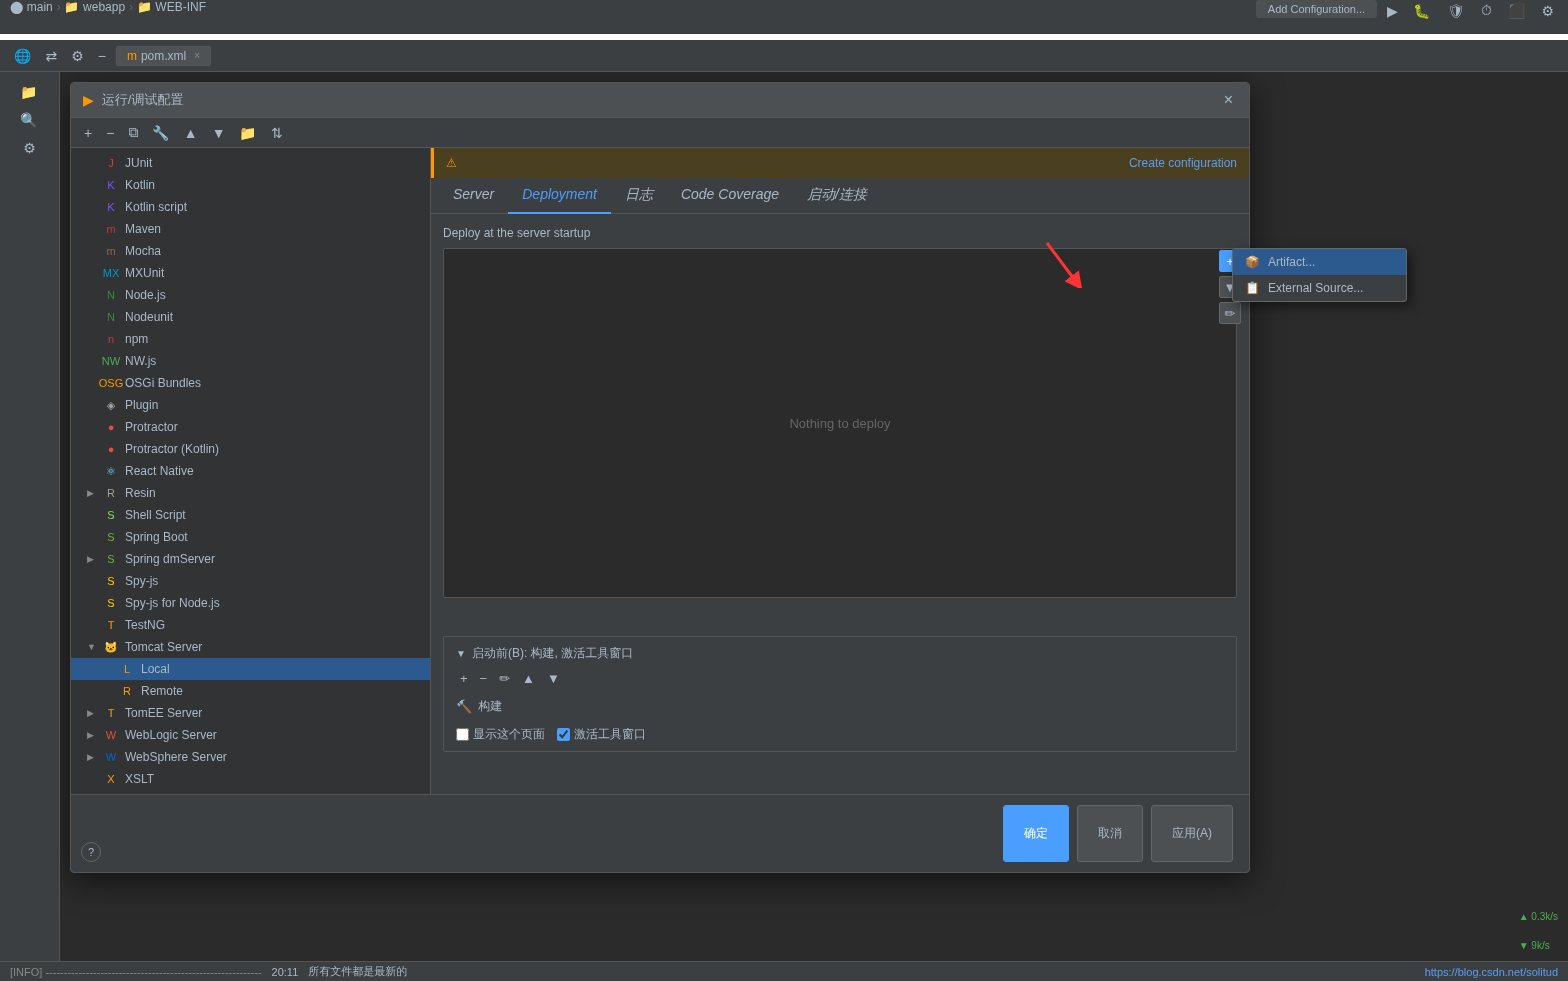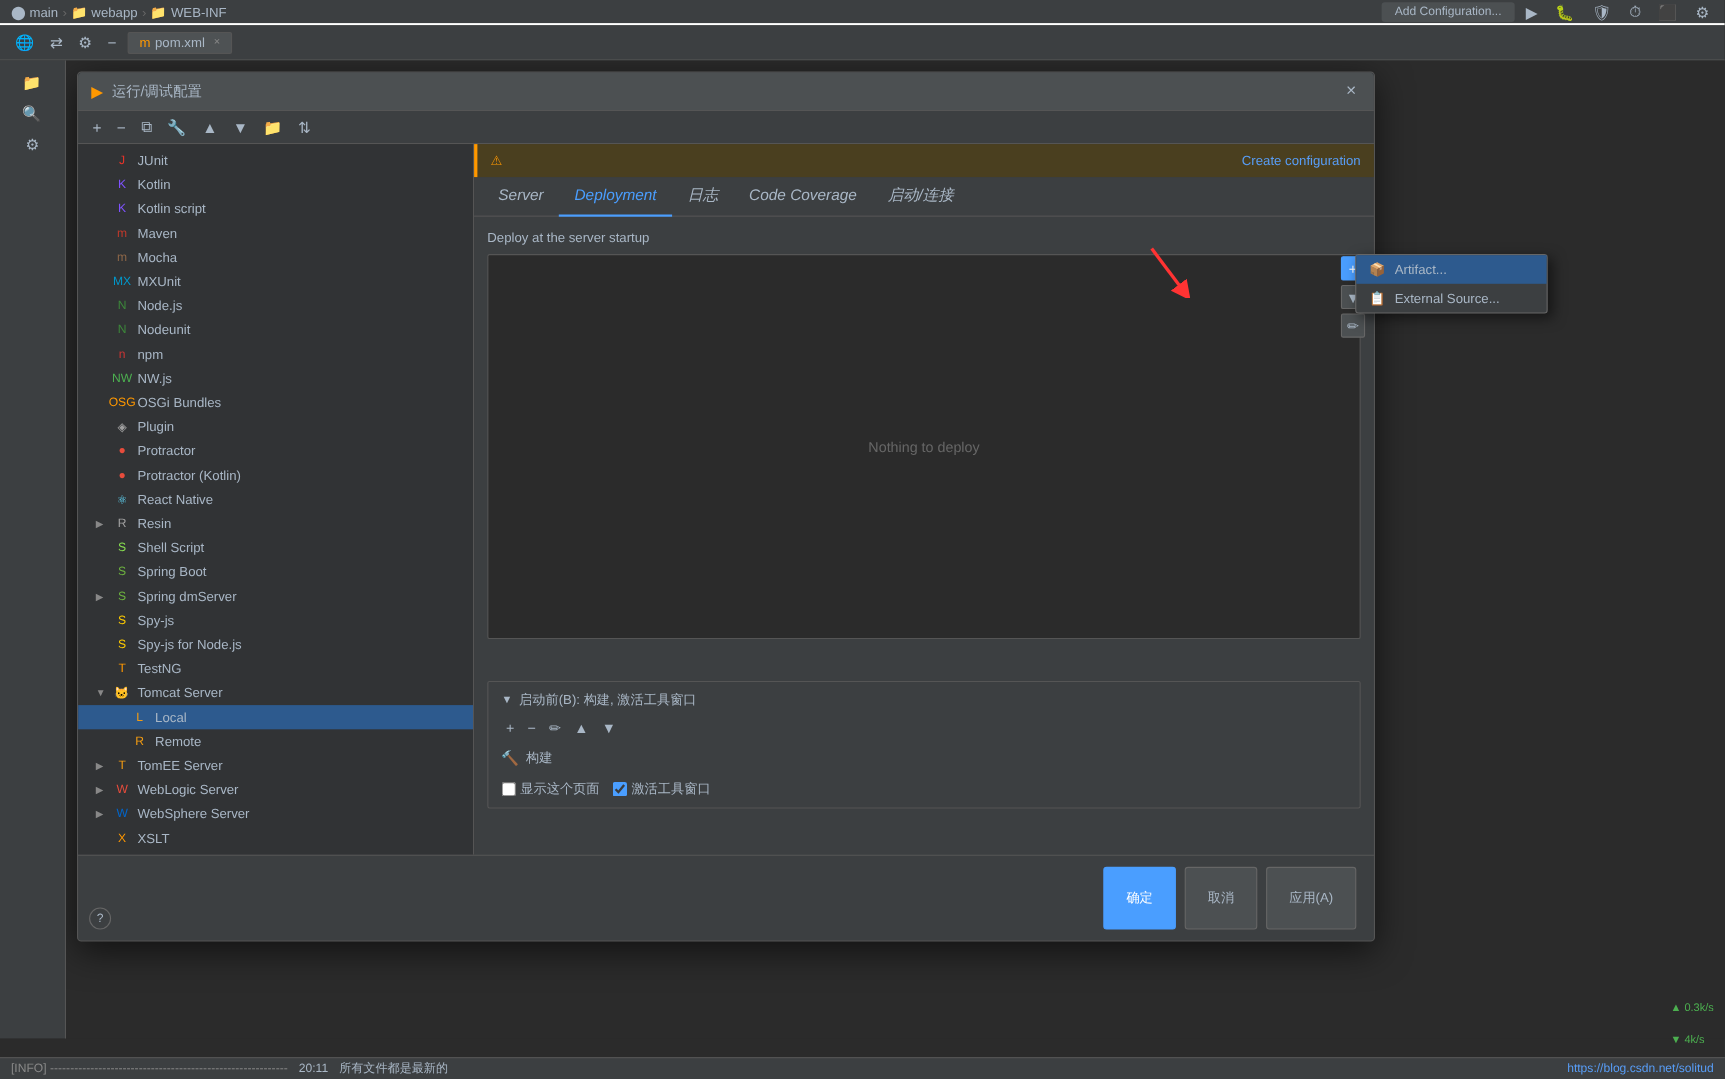--- a/index.html
+++ b/index.html
@@ -9,26 +9,26 @@
       color: #a9b7c6;
       font-size: 12px;
       overflow: hidden;
       width: 1568px;
       height: 981px;
       position: relative;
     }
 
     
     .top-bar {
-      height: 23px;
+      height: 40px;
       background: #3c3f41;
       display: flex;
-      align-items: center;
+      align-items: flex-start;
       padding: 0 10px;
-      border-bottom: 2px solid #ffffff;
+      border-bottom: 6px solid #ffffff;
       gap: 6px;
     }
     .top-bar-breadcrumb {
       display: flex;
       align-items: center;
       gap: 4px;
       color: #a9b7c6;
       font-size: 12px;
     }
     .top-bar-breadcrumb span { color: #a9b7c6; }
@@ -779,14 +779,14 @@
 
 <div class="status-bar">
   <span class="info-text">[INFO] -----------------------------------------------------------</span>
   <span class="time">20:11</span>
   <span>所有文件都是最新的</span>
   <span class="right">https://blog.csdn.net/solitud</span>
 </div>
 
 <div class="traffic-indicator">
   <span class="traffic-up">▲ 0.3k/s</span>
-  <span class="traffic-down">▼ 4k/s</span>
+  <span class="traffic-down">▼ 9k/s</span>
 </div>
 
 </body></html>

